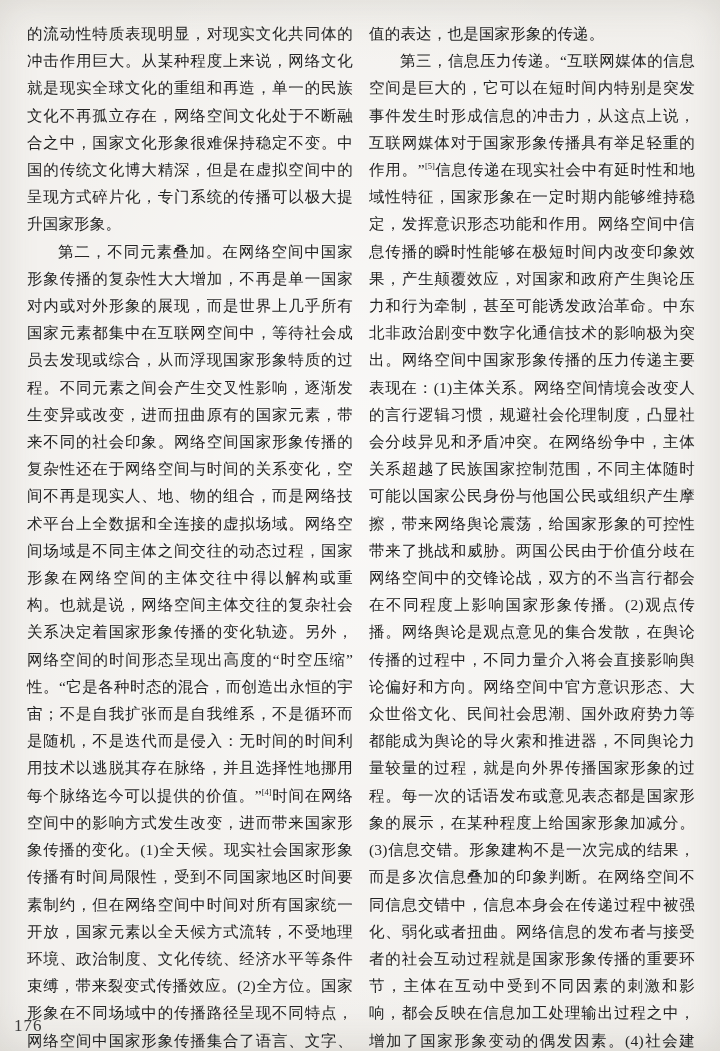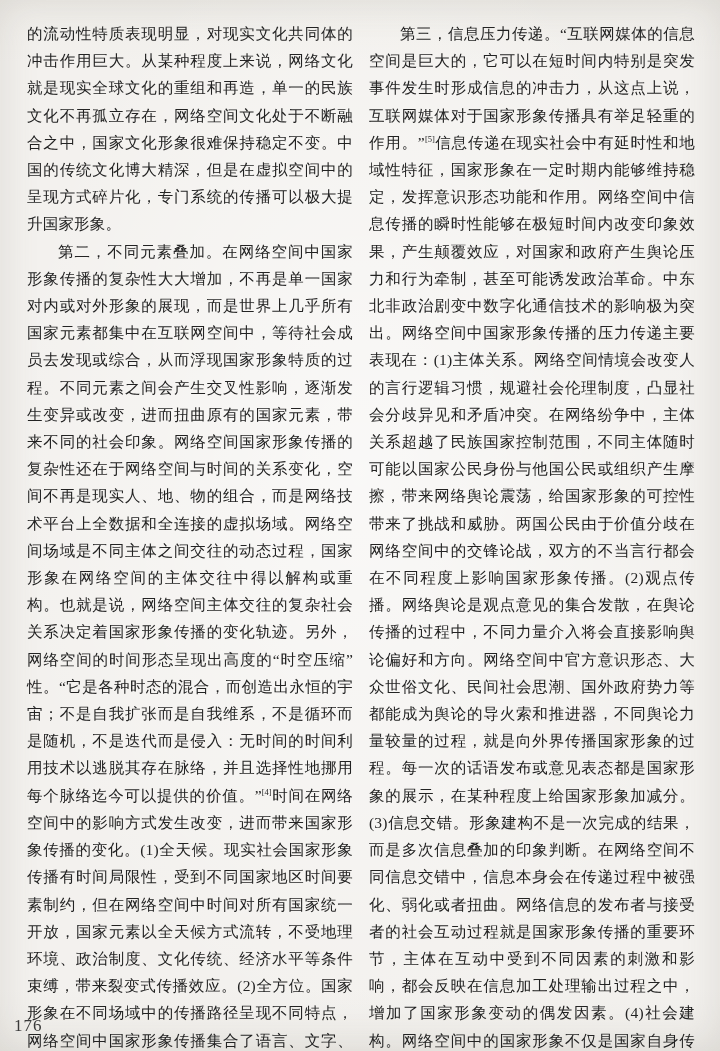--- a/index.html
+++ b/index.html
@@ -66,17 +66,18 @@
 </head>
 <body>
 
 <div class="page">
   <div class="columns">
     <div class="col">
       <p class="cont">的流动性特质表现明显，对现实文化共同体的冲击作用巨大。从某种程度上来说，网络文化就是现实全球文化的重组和再造，单一的民族文化不再孤立存在，网络空间文化处于不断融合之中，国家文化形象很难保持稳定不变。中国的传统文化博大精深，但是在虚拟空间中的呈现方式碎片化，专门系统的传播可以极大提升国家形象。</p>
       <p>第二，不同元素叠加。在网络空间中国家形象传播的复杂性大大增加，不再是单一国家对内或对外形象的展现，而是世界上几乎所有国家元素都集中在互联网空间中，等待社会成员去发现或综合，从而浮现国家形象特质的过程。不同元素之间会产生交叉性影响，逐渐发生变异或改变，进而扭曲原有的国家元素，带来不同的社会印象。网络空间国家形象传播的复杂性还在于网络空间与时间的关系变化，空间不再是现实人、地、物的组合，而是网络技术平台上全数据和全连接的虚拟场域。网络空间场域是不同主体之间交往的动态过程，国家形象在网络空间的主体交往中得以解构或重构。也就是说，网络空间主体交往的复杂社会关系决定着国家形象传播的变化轨迹。另外，网络空间的时间形态呈现出高度的“时空压缩”性。“它是各种时态的混合，而创造出永恒的宇宙；不是自我扩张而是自我维系，不是循环而是随机，不是迭代而是侵入：无时间的时间利用技术以逃脱其存在脉络，并且选择性地挪用每个脉络迄今可以提供的价值。”<sup>[4]</sup>时间在网络空间中的影响方式发生改变，进而带来国家形象传播的变化。(1)全天候。现实社会国家形象传播有时间局限性，受到不同国家地区时间要素制约，但在网络空间中时间对所有国家统一开放，国家元素以全天候方式流转，不受地理环境、政治制度、文化传统、经济水平等条件束缚，带来裂变式传播效应。(2)全方位。国家形象在不同场域中的传播路径呈现不同特点，网络空间中国家形象传播集合了语言、文字、图片、视频以及声、光、电等不同网络技术的综合性应用，带给主体完全不同的形象体验，产生独特的形象感受，能够强化或削弱原有的国家印象，带来更深远的国家意识和行为方式变化。(3)全人员。网络空间的信息开放性决定国家形象传播不再是个别人的意见构成，而是囊括了几乎所有在网络空间中参与国家信息传播的公民与群体。个体与群体在网络空间的言行举止都可能被打上国家标签，成为国家形象的塑造者和改变者。国家形象传播不仅是政府组织的责任和义务，网络空间每个公民都是不可或缺的承担者，公民言行不仅是个体价</p>
     </div>
     <div class="col">
+      <p class="cont">值的表达，也是国家形象的传递。</p>
       <p>第三，信息压力传递。“互联网媒体的信息空间是巨大的，它可以在短时间内特别是突发事件发生时形成信息的冲击力，从这点上说，互联网媒体对于国家形象传播具有举足轻重的作用。”<sup>[5]</sup>信息传递在现实社会中有延时性和地域性特征，国家形象在一定时期内能够维持稳定，发挥意识形态功能和作用。网络空间中信息传播的瞬时性能够在极短时间内改变印象效果，产生颠覆效应，对国家和政府产生舆论压力和行为牵制，甚至可能诱发政治革命。中东北非政治剧变中数字化通信技术的影响极为突出。网络空间中国家形象传播的压力传递主要表现在：(1)主体关系。网络空间情境会改变人的言行逻辑习惯，规避社会伦理制度，凸显社会分歧异见和矛盾冲突。在网络纷争中，主体关系超越了民族国家控制范围，不同主体随时可能以国家公民身份与他国公民或组织产生摩擦，带来网络舆论震荡，给国家形象的可控性带来了挑战和威胁。两国公民由于价值分歧在网络空间中的交锋论战，双方的不当言行都会在不同程度上影响国家形象传播。(2)观点传播。网络舆论是观点意见的集合发散，在舆论传播的过程中，不同力量介入将会直接影响舆论偏好和方向。网络空间中官方意识形态、大众世俗文化、民间社会思潮、国外政府势力等都能成为舆论的导火索和推进器，不同舆论力量较量的过程，就是向外界传播国家形象的过程。每一次的话语发布或意见表态都是国家形象的展示，在某种程度上给国家形象加减分。(3)信息交错。形象建构不是一次完成的结果，而是多次信息叠加的印象判断。在网络空间不同信息交错中，信息本身会在传递过程中被强化、弱化或者扭曲。网络信息的发布者与接受者的社会互动过程就是国家形象传播的重要环节，主体在互动中受到不同因素的刺激和影响，都会反映在信息加工处理输出过程之中，增加了国家形象变动的偶发因素。(4)社会建构。网络空间中的国家形象不仅是国家自身传播的结果，而且是社会多方共同建构的产物。一方面，国家在网络空间中总是试图营造正面社会形象，传递主流价值观和意识形态；另一方面，相对于国家的“他者”并不完全相信国家意识形态建构的国家形象，会从不同利益、文化视角审视甚至挑剔国家行为，诱发形象危机。如美国为自己塑造的自由民主卫士形象，不断被“维基解密”、斯诺登等通过网络传播所解构，带来美国国际信誉的下降。</p>
     </div>
   </div>
   <div class="pagenum">176</div>
 </div>
 
 </body></html>

